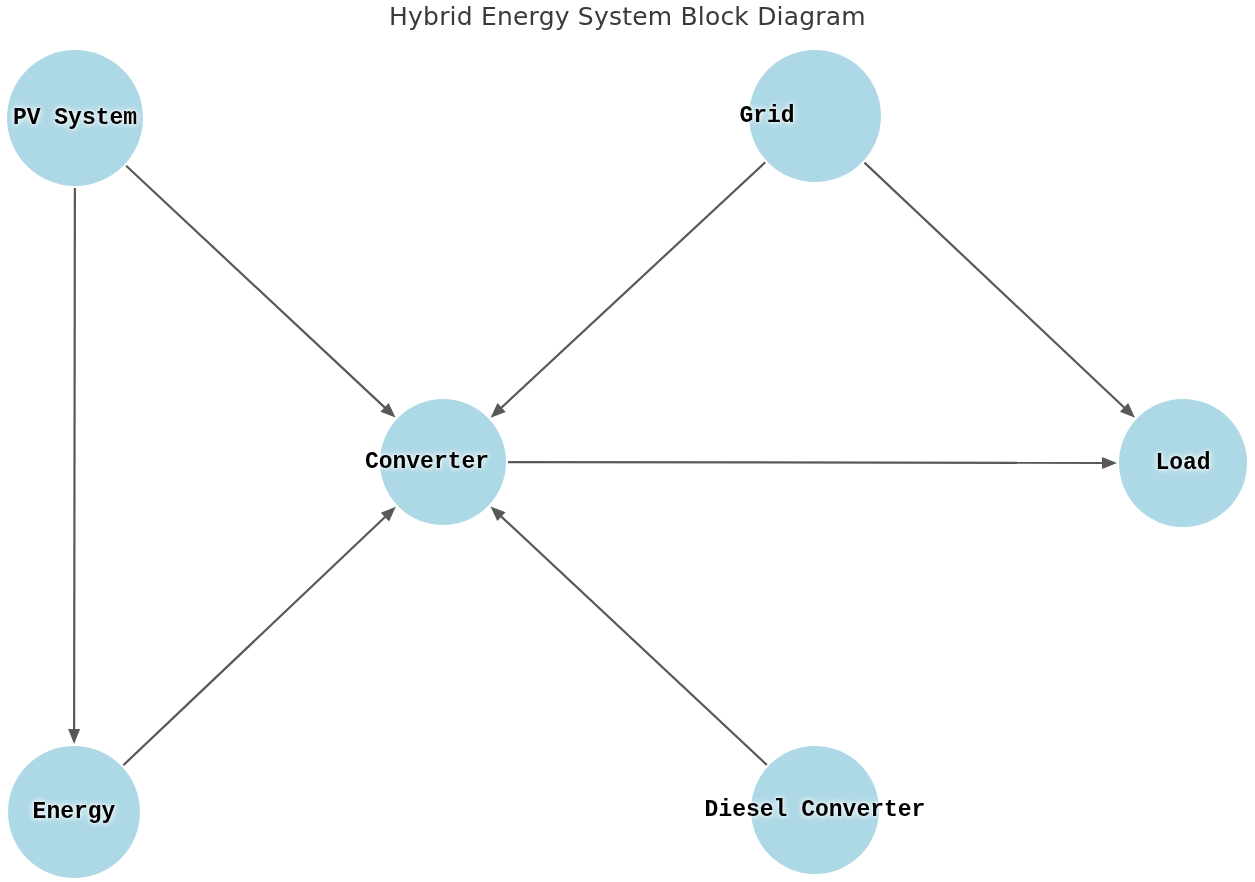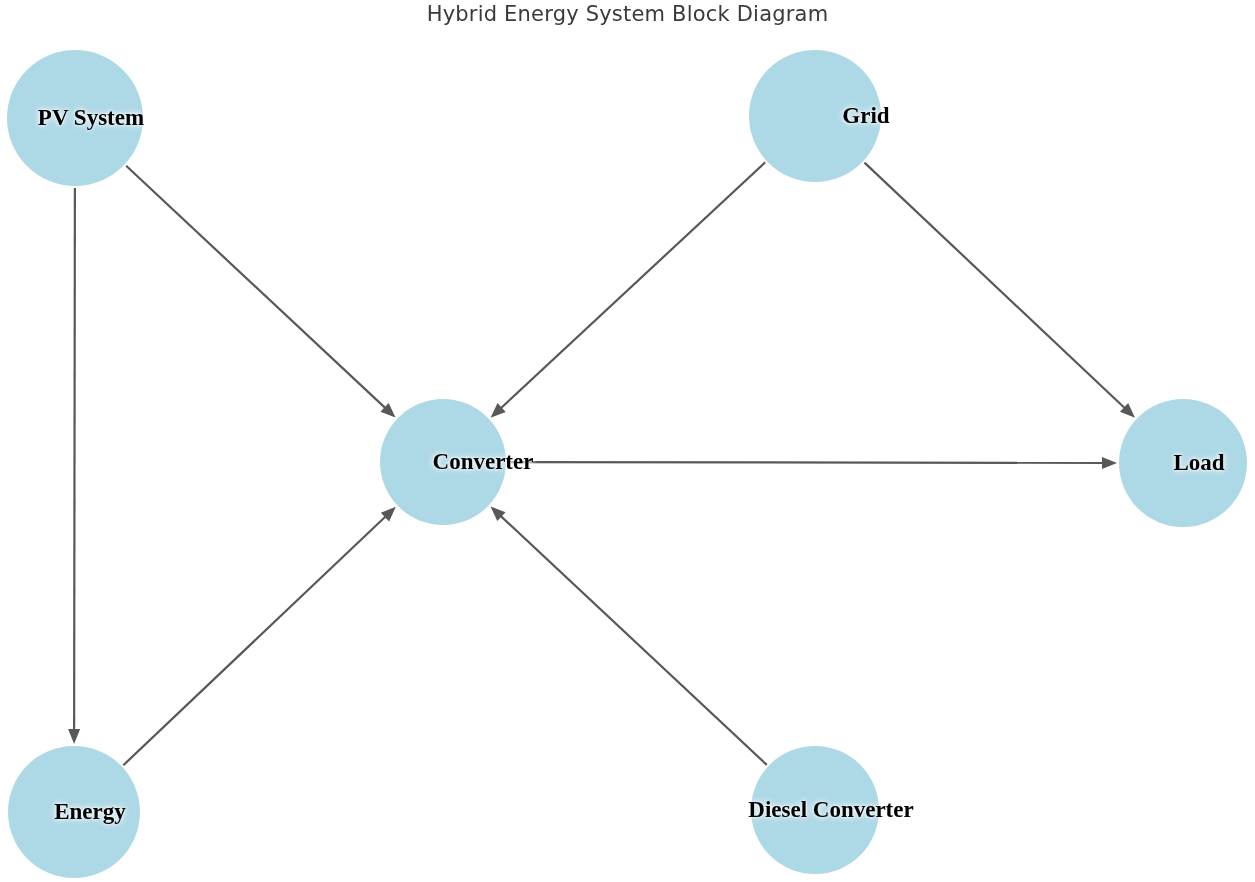--- a/index.html
+++ b/index.html
@@ -19,21 +19,21 @@
     height: 882px;
     background: #ffffff;
   }
   #diagram-title {
     position: absolute;
     left: 0;
     top: 2px;
     width: 1255px;
     text-align: center;
     font-family: "DejaVu Sans", sans-serif;
-    font-size: 21px;
+    font-size: 25px;
     font-weight: 400;
     color: #3a3a3a;
     letter-spacing: 0.2px;
     white-space: nowrap;
   }
   #graph {
     position: absolute;
     left: 0;
     top: 0;
     width: 1255px;
@@ -48,31 +48,30 @@
     stroke-width: 2.2;
     fill: none;
   }
   .arrow-head {
     fill: #585858;
     stroke: none;
   }
   .node-label {
     position: absolute;
     transform: translate(-50%, -50%);
-    font-family: Liberation Serif, serif;
+    font-family: Liberation Mono, monospace;
     font-size: 23px;
     font-weight: 700;
     color: #000000;
     white-space: nowrap;
     text-shadow:
       0 0 3px rgba(255,255,255,0.95),
       0 0 6px rgba(255,255,255,0.85),
       0 0 9px rgba(255,255,255,0.6);
     pointer-events: none;
-    margin-left: 16px;
   }
 </style>
 </head>
 <body>
 
 <div id="canvas">
 
   <div id="diagram-title">Hybrid Energy System Block Diagram</div>
 
   <svg id="graph" viewBox="0 0 1255 882">
@@ -97,20 +96,20 @@
         <circle cx="815" cy="116" r="66" class="node-circle"></circle>
         <circle cx="443" cy="462" r="63" class="node-circle"></circle>
         <circle cx="1183" cy="463" r="64" class="node-circle"></circle>
         <circle cx="74" cy="812" r="66" class="node-circle"></circle>
         <circle cx="815" cy="810" r="64" class="node-circle"></circle>
       </g>
   </svg>
 
   <div id="labels-layer">
       <div class="node-label" style="left: 75px; top: 118px;">PV System</div>
-      <div class="node-label" style="left: 850px; top: 116px;">Grid</div>
-      <div class="node-label" style="left: 467px; top: 462px;">Converter</div>
+      <div class="node-label" style="left: 767px; top: 116px;">Grid</div>
+      <div class="node-label" style="left: 427px; top: 462px;">Converter</div>
       <div class="node-label" style="left: 1183px; top: 463px; text-align: center;">Load</div>
       <div class="node-label" style="left: 74px; top: 812px;">Energy</div>
       <div class="node-label" style="left: 815px; top: 810px;">Diesel Converter</div>
     </div>
 
 </div>
 
 </body></html>

